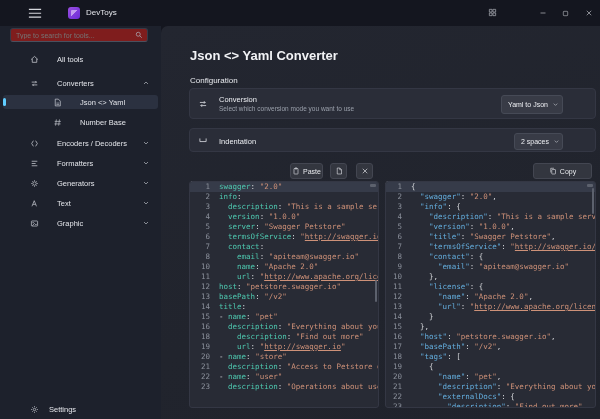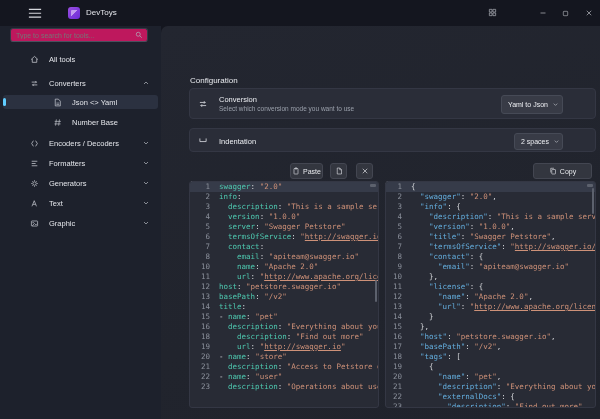--- a/index.html
+++ b/index.html
@@ -15,29 +15,29 @@
   .logo:after { content:""; position:absolute; left:2.5px; top:2.5px; width:7px; height:7px;
     border-radius:1px; background:linear-gradient(135deg,#caa6f2 0%,#caa6f2 45%,transparent 45%); opacity:.9; }
   .app-name { position:absolute; left:86px; top:8px; font-size:8px; color:#e3e5ea; }
   .tb-badge { position:absolute; left:488px; top:8px; width:9px; height:9px; opacity:.75; color:#c9ccd3; }
   .win-btn { position:absolute; top:0; width:23px; height:26px; display:flex; align-items:center;
     justify-content:center; color:#d3d6dc; font-size:8px; cursor:pointer; }
   .win-min { left:531px; } .win-max { left:554px; } .win-close { left:577px; }
 
   
   .sidebar { position:absolute; left:0; top:26px; width:161px; height:393px; background:#1d212c; }
-  .search-box { position:absolute; left:10px; top:2px; width:138px; height:14px; background:#be185d;
+  .search-box { position:absolute; left:10px; top:2px; width:138px; height:14px; background:#7f1d1d;
     border:1px solid #353a47; border-bottom-color:#4a505e; border-radius:3px; display:flex; align-items:center; }
   .search-box input { flex:1; min-width:0; background:transparent; border:none; outline:none;
     color:#c7cad2; font-size:7px; padding:0 3px 0 5px; font-family:"Liberation Sans",sans-serif; }
   .search-icon { width:8px; height:8px; margin-right:4px; color:#aeb2bb; flex:0 0 auto; }
 
   .nav { position:absolute; left:0; top:22px; width:161px; }
   .nav-item { position:absolute; left:3px; width:155px; height:14px; border-radius:3px;
-    display:flex; align-items:center; cursor:pointer; }
+    display:flex; align-items:center; cursor:pointer;gap:8px; }
   .nav-item.selected { background:#2b3140; }
   .nav-item .acc { display:none; }
   .nav-item.selected .acc { display:block; position:absolute; left:0; top:3px; width:2.5px; height:8px;
     border-radius:2px; background:#60cdff; }
   .nav-ico { width:9px; height:9px; margin-left:27px; color:#cfd2d9; flex:0 0 auto; }
   .nav-item.child .nav-ico { margin-left:50px; }
   .nav-lbl { font-size:7.5px; color:#e3e5ea; margin-left:10px; white-space:nowrap; }
   .nav-chev { position:absolute; right:8px; width:8px; height:8px; color:#b6bac2; }
   .settings-item { position:absolute; left:3px; top:376px; width:155px; height:14px; border-radius:3px;
     display:flex; align-items:center; cursor:pointer; }
@@ -219,23 +219,31 @@
             <circle cx="5.5" cy="6.5" r="1" fill="currentColor"></circle>
             <path d="M4 12l4-4 2.5 2.5L12.5 8.5" fill="none" stroke="currentColor" stroke-width="1.1"></path>
           </svg>
         <span class="nav-lbl">Graphic</span>
         <svg class="nav-chev" viewBox="0 0 16 16">
             <path d="M4 6l4 4 4-4" fill="none" stroke="currentColor" stroke-width="1.4"></path>
           </svg>
       </div>
     </div>
 
+    <div class="settings-item">
+      <svg class="nav-ico" viewBox="0 0 16 16">
+          <circle cx="8" cy="8" r="2.2" fill="none" stroke="currentColor" stroke-width="1.2"></circle>
+          <path d="M8 1.8v2M8 12.2v2M1.8 8h2M12.2 8h2M3.6 3.6l1.4 1.4M11 11l1.4 1.4M12.4 3.6L11 5M5 11l-1.4 1.4" stroke="currentColor" stroke-width="1.1"></path>
+        </svg>
+      <span class="nav-lbl">Settings</span>
+    </div>
   </div>
 
   <div class="main">
+    <div class="page-title">Json &lt;&gt; Yaml Converter</div>
     <div class="config-label">Configuration</div>
 
     <div class="card card-ind">
       <svg class="card-ico" viewBox="0 0 16 16">
           <path d="M3 5.5v5h10v-5" fill="none" stroke="currentColor" stroke-width="1.3"></path>
         </svg>
       <div class="card-title">Indentation</div>
       <div class="dropdown dd-ind">
         <span class="dd-text">2 spaces</span>
         <svg class="dd-chev" viewBox="0 0 16 16">

